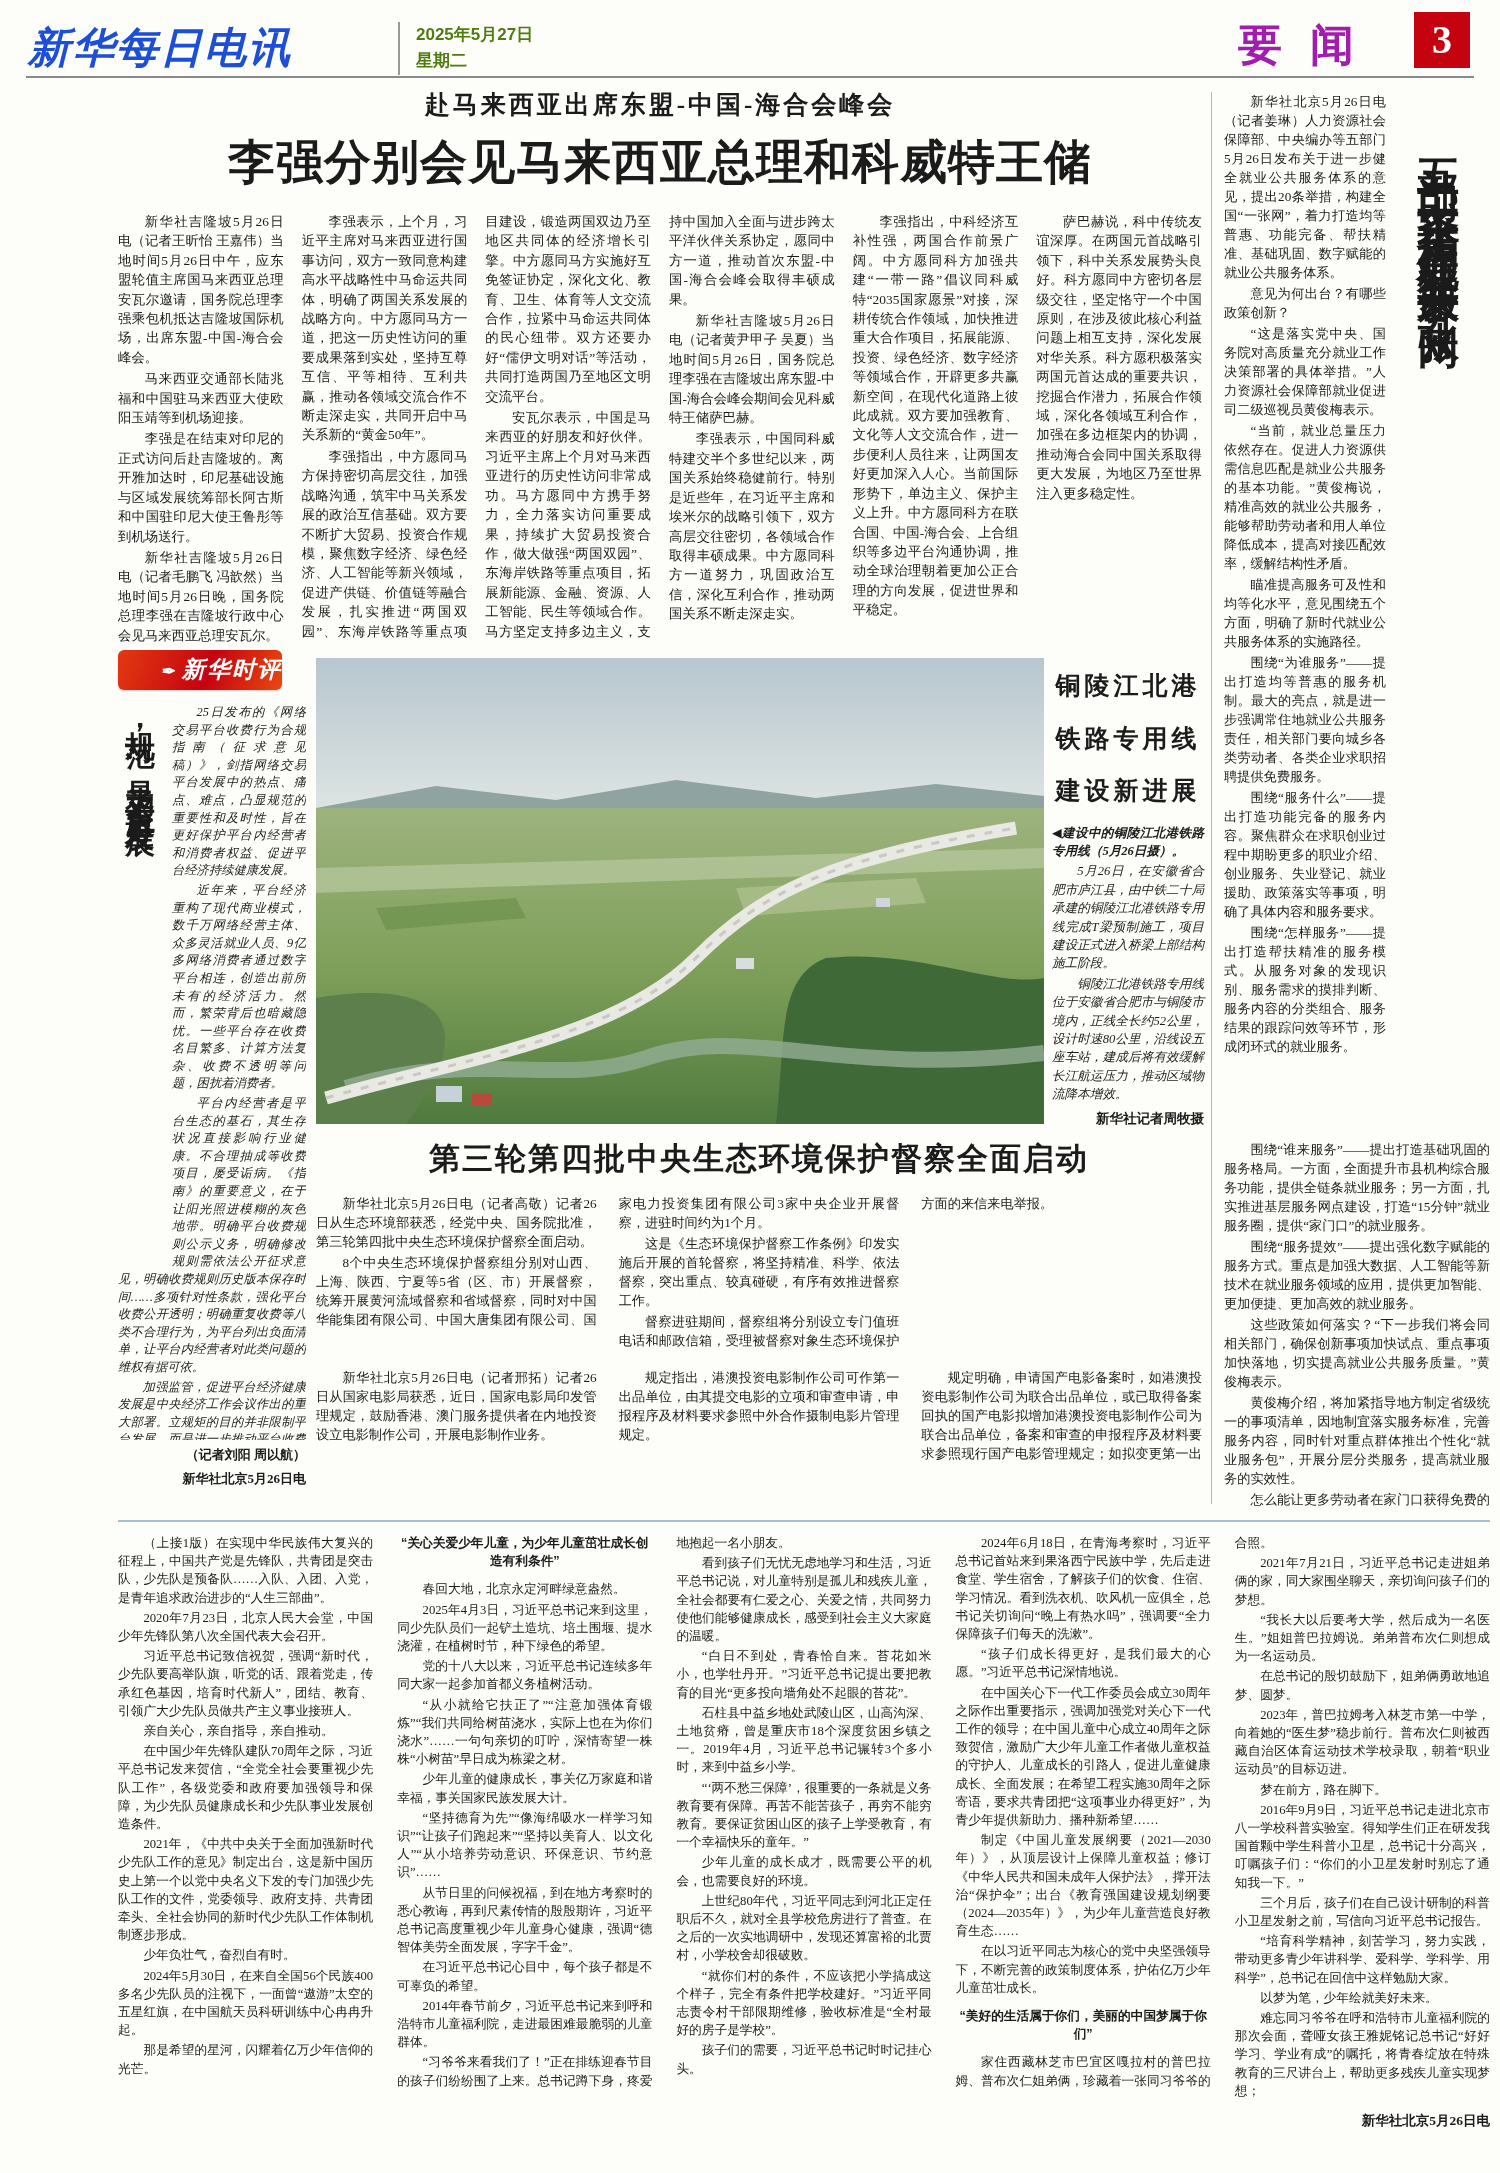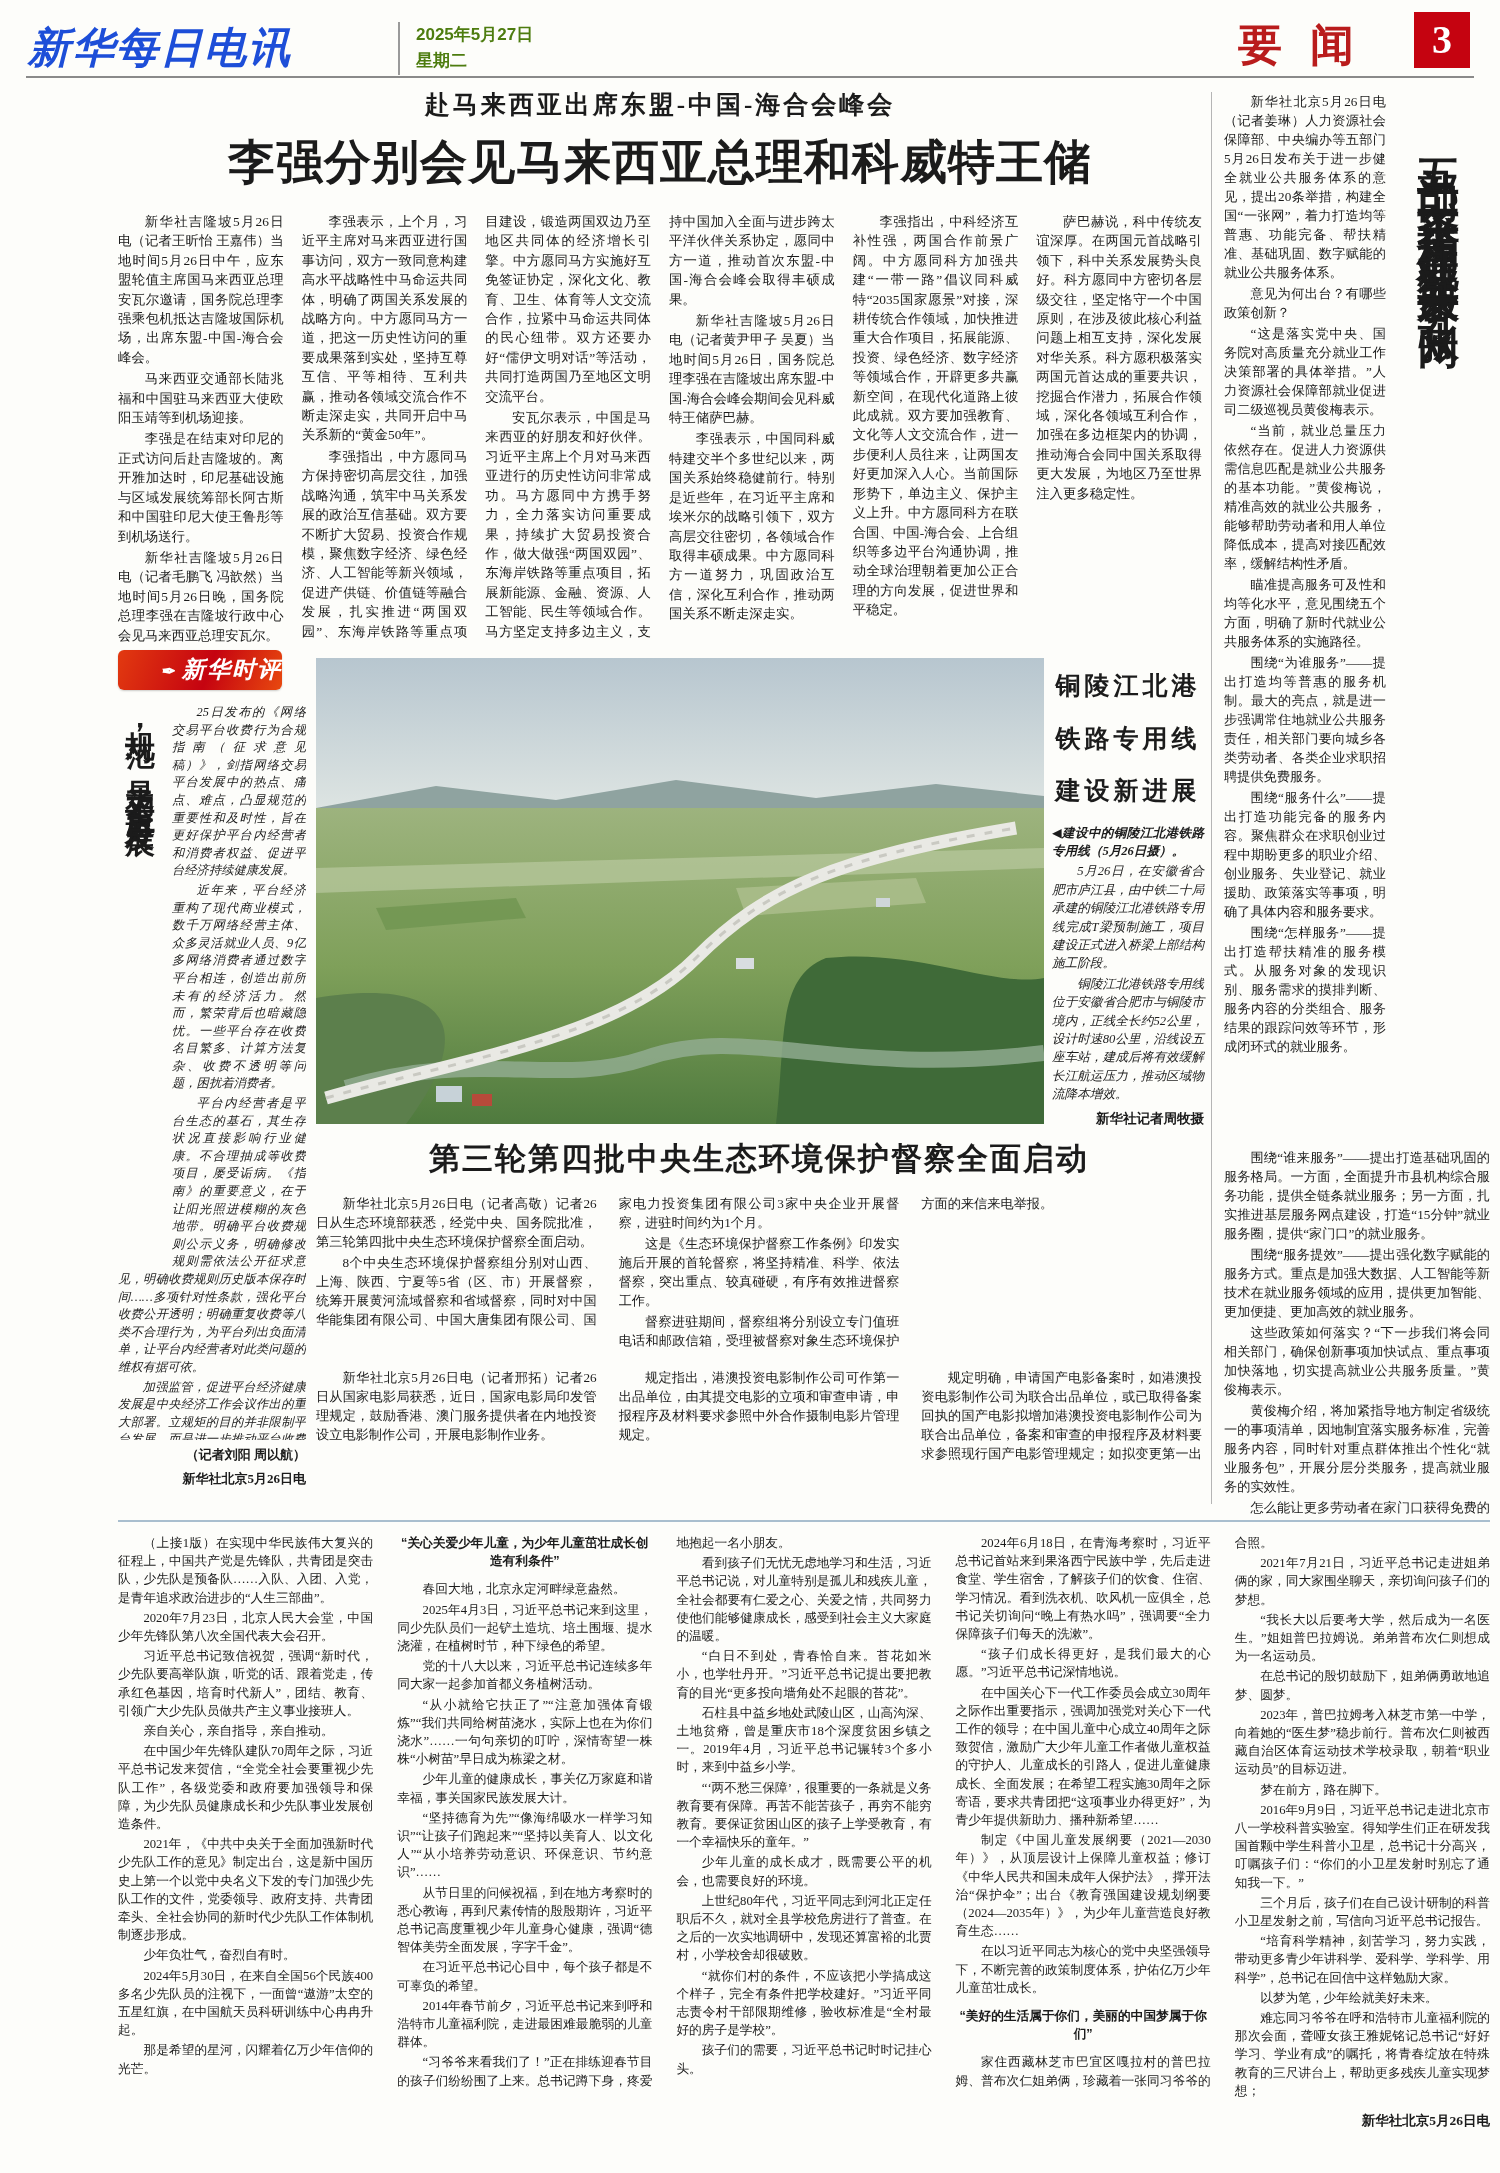--- a/index.html
+++ b/index.html
@@ -5,41 +5,41 @@
   html,body{margin:0;padding:0;background:#e8e8e4;}
   .page{position:relative;width:1500px;height:2173px;margin:0 auto;background:#fdfdfa;
         font-family:"Liberation Serif","DejaVu Serif",serif;color:#1b1b1b;overflow:hidden;}
   
   .masthead{position:absolute;left:26px;top:8px;right:26px;height:68px;border-bottom:2px solid #8a8a8a;}
   .logo{position:absolute;left:2px;top:12px;font-size:42px;font-weight:bold;font-style:italic;
         color:#1d4ed8;letter-spacing:2px;}
   .dateblock{position:absolute;left:372px;top:14px;border-left:2px solid #9a9a9a;padding-left:16px;
         font-family:"Liberation Sans","DejaVu Sans",sans-serif;font-size:17px;font-weight:bold;
         color:#4d7c0f;line-height:1.55;}
-  .sectionname{position:absolute;right:92px;top:8px;font-size:44px;font-weight:bold;color:#b91c1c;letter-spacing:28px;}
+  .sectionname{position:absolute;right:92px;top:8px;font-size:44px;font-weight:bold;color:#a21caf;letter-spacing:28px;}
   .pagenum{position:absolute;right:4px;top:4px;width:56px;height:56px;background:#c50310;color:#fff;
         font-size:40px;font-weight:bold;text-align:center;line-height:56px;}
   
   .blk,.para{font-size:13.4px;line-height:19.4px;text-align:justify;text-indent:2em;margin:0 0 2px 0;}
   .blk-h{font-weight:bold;text-indent:0;text-align:center;font-size:14.5px;line-height:20px;margin:10px 0;
          font-family:"Liberation Sans","DejaVu Sans",sans-serif;}
   .cols{column-fill:auto;overflow:hidden;}
   
   .lead{position:absolute;left:118px;top:86px;width:1084px;height:562px;}
   .kicker{text-align:center;font-size:25px;font-weight:bold;letter-spacing:3px;margin:2px 0 10px 0;}
   .headline1{text-align:center;font-size:47px;font-weight:bold;letter-spacing:1px;margin:0 0 18px 0;}
   .lead-body{height:446px;column-count:6;column-gap:18px;}
   
   .vrule{position:absolute;left:1211px;top:92px;width:1px;height:1412px;background:#b5b5b5;}
   .rail{position:absolute;left:1224px;top:92px;width:266px;height:1414px;}
   .rail-top{display:flex;height:1044px;}
   .rail-col{width:162px;height:1044px;overflow:hidden;}
   .rail-headline{flex:1;display:flex;align-items:flex-start;justify-content:center;padding-top:34px;}
   .vert-head{writing-mode:vertical-rl;font-size:42px;font-weight:bold;letter-spacing:9px;line-height:1.15;}
-  .rail-wide{height:366px;overflow:hidden;margin-top:12px;font-family:Liberation Serif, serif;}
+  .rail-wide{height:366px;overflow:hidden;margin-top:4px;font-family:Liberation Serif, serif;}
   .rail p{font-size:13.2px;line-height:19px;}
   
   .commentary{position:absolute;left:118px;top:650px;width:188px;height:862px;}
   .badge{width:164px;height:40px;background:linear-gradient(110deg,#e23a10,#c50310 55%,#e8490f);
          border-radius:6px;color:#fff;font-size:23px;font-weight:bold;font-style:italic;
          text-align:right;line-height:40px;letter-spacing:2px;box-shadow:0 1px 2px #0003;}
   .badge .pen{font-style:normal;font-size:17px;margin-right:4px;}
   .cmt-body{margin-top:14px;height:736px;overflow:hidden;}
   .cmt-title{float:left;writing-mode:vertical-rl;font-size:30px;font-weight:bold;line-height:1.45;
              letter-spacing:6px;width:44px;height:540px;margin:4px 10px 6px 0;}

